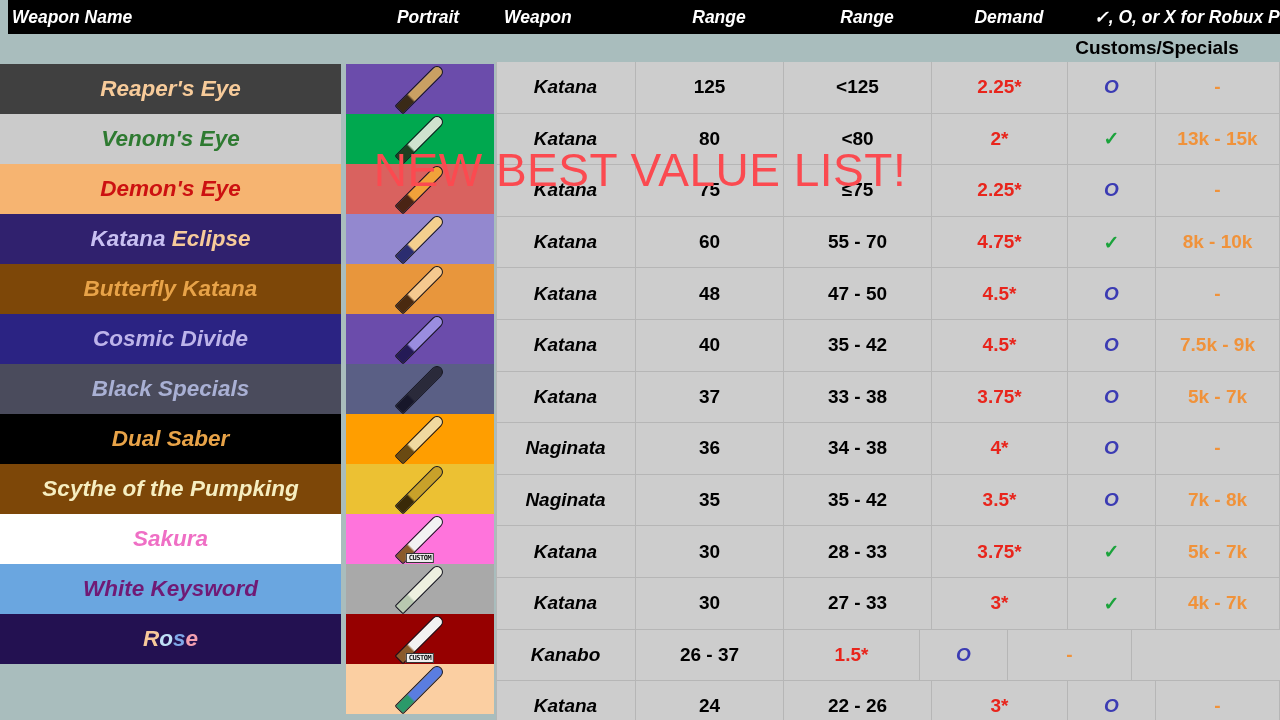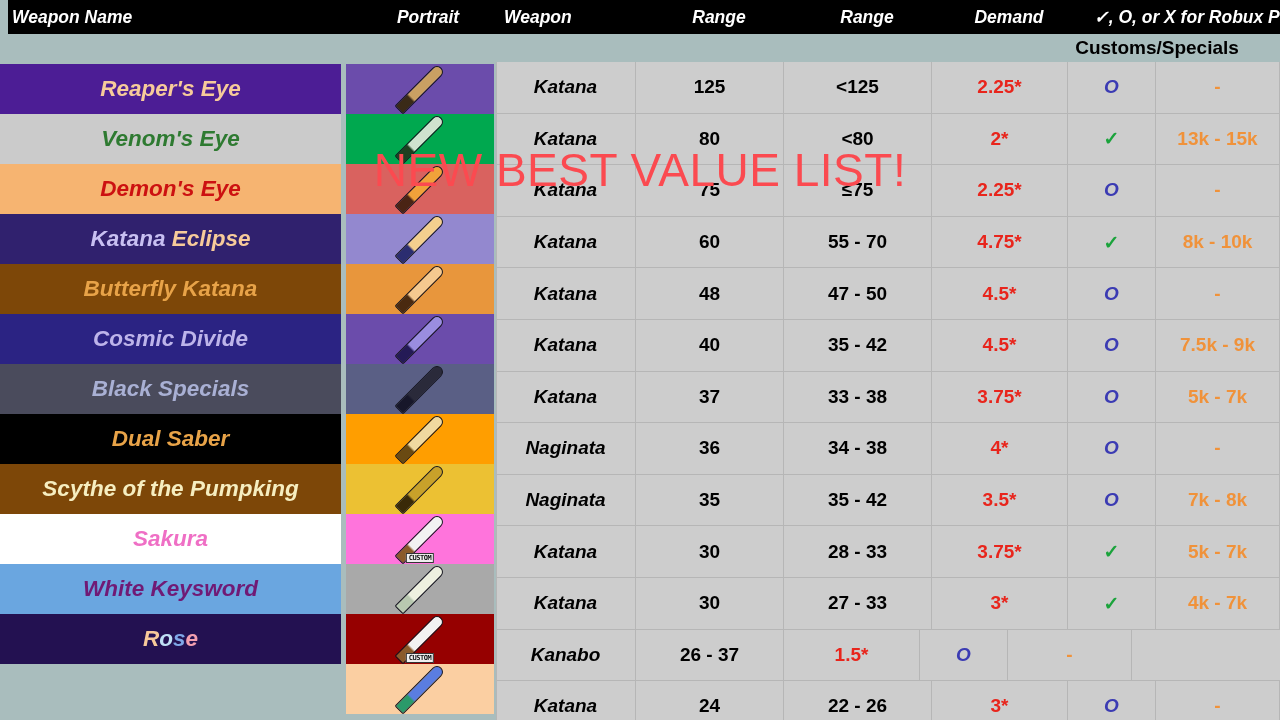--- a/index.html
+++ b/index.html
@@ -120,21 +120,21 @@
     <div class="hcell col-range" style="text-align:center;">Range</div>
     <div class="hcell col-demand" style="text-align:center;">Demand</div>
     <div class="hcell" style="left:1086px;width:240px;text-align:left;">✓, O, or X for Robux Pr</div>
   </div>
 
   <div class="hdr-sub">
     <div class="hcell2" style="left:1034px;width:246px;text-align:center;">Customs/Specials</div>
   </div>
 
   <div class="namecol" id="namecol">
-      <div class="name-row" style="background: #4c1d95; color: rgb(247, 203, 154);">Reaper's Eye</div>
+      <div class="name-row" style="background: #404040; color: rgb(247, 203, 154);">Reaper's Eye</div>
       <div class="name-row" style="background: rgb(203, 203, 203); color: rgb(46, 122, 49);">Venom's Eye</div>
       <div class="name-row" style="background: rgb(246, 180, 113); color: rgb(204, 17, 17);">Demon's Eye</div>
       <div class="name-row" style="background: rgb(48, 33, 110); color: rgb(200, 192, 242);"><span class="seg" style="color: rgb(200, 192, 242);">Katana </span><span class="seg" style="color: rgb(247, 203, 154);">Eclipse</span></div>
       <div class="name-row" style="background: rgb(125, 71, 8); color: rgb(232, 163, 72);">Butterfly Katana</div>
       <div class="name-row" style="background: rgb(43, 35, 131); color: rgb(189, 180, 234);">Cosmic Divide</div>
       <div class="name-row" style="background: rgb(74, 75, 92); color: rgb(169, 176, 212);">Black Specials</div>
       <div class="name-row" style="background: rgb(0, 0, 0); color: rgb(232, 163, 72);">Dual Saber</div>
       <div class="name-row" style="background: rgb(125, 71, 8); color: rgb(246, 238, 192);">Scythe of the Pumpking</div>
       <div class="name-row" style="background: rgb(255, 255, 255); color: rgb(239, 111, 197);">Sakura</div>
       <div class="name-row" style="background: rgb(106, 166, 224); color: #701a75; font-style: italic;">White Keysword</div>

